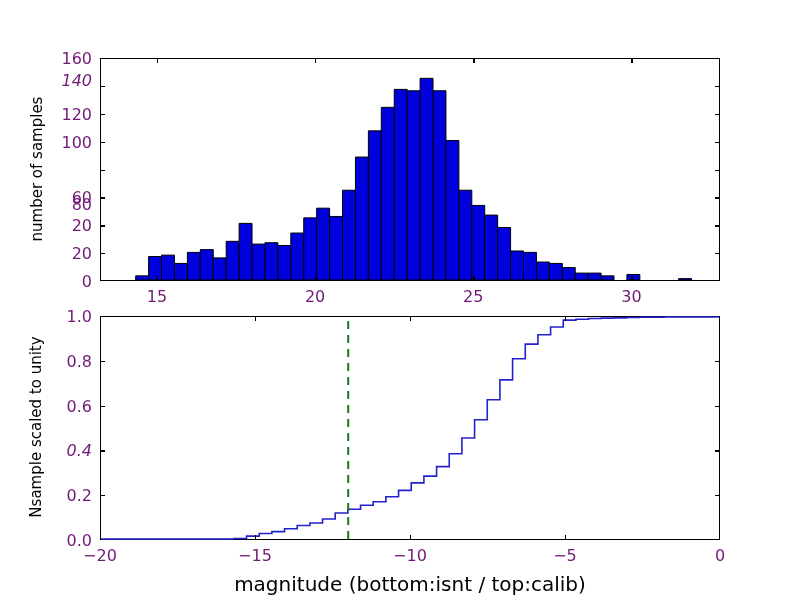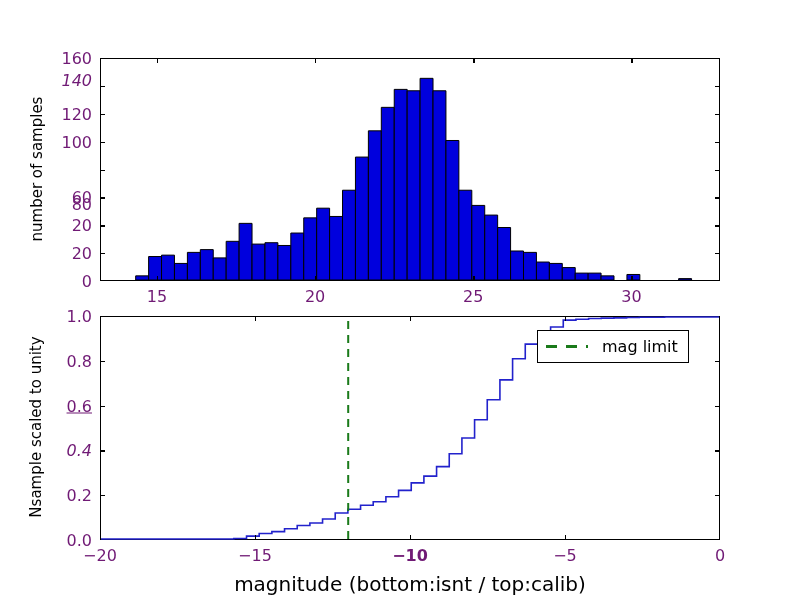--- a/index.html
+++ b/index.html
@@ -205,40 +205,36 @@
       </svg>
   </div>
   <div id="bot-ticks">
       <div class="tick-label ytick-label" style="left: 40px; top: 540px; width: 52px;">0.0</div>
       <div class="tick-label ytick-label" style="left: 40px; top: 495.2px; width: 52px;">0.2</div>
       <div style="position: absolute; height: 1.3px; background: rgb(0, 0, 0); left: 100px; width: 5px; top: 495.2px;"></div>
       <div style="position: absolute; height: 1.3px; background: rgb(0, 0, 0); left: 715px; width: 5px; top: 495.2px;"></div>
       <div class="tick-label ytick-label" style="left: 40px; top: 450.4px; width: 52px; font-style: italic;">0.4</div>
       <div style="position: absolute; height: 1.3px; background: rgb(0, 0, 0); left: 100px; width: 5px; top: 450.4px;"></div>
       <div style="position: absolute; height: 1.3px; background: rgb(0, 0, 0); left: 715px; width: 5px; top: 450.4px;"></div>
-      <div class="tick-label ytick-label" style="left: 40px; top: 405.6px; width: 52px; text-decoration: underline;">0.6</div>
+      <div class="tick-label ytick-label" style="left: 40px; top: 405.6px; width: 52px;">0.6</div>
       <div style="position: absolute; height: 1.3px; background: rgb(0, 0, 0); left: 100px; width: 5px; top: 405.6px;"></div>
       <div style="position: absolute; height: 1.3px; background: rgb(0, 0, 0); left: 715px; width: 5px; top: 405.6px;"></div>
       <div class="tick-label ytick-label" style="left: 40px; top: 360.8px; width: 52px;">0.8</div>
       <div style="position: absolute; height: 1.3px; background: rgb(0, 0, 0); left: 100px; width: 5px; top: 360.8px;"></div>
       <div style="position: absolute; height: 1.3px; background: rgb(0, 0, 0); left: 715px; width: 5px; top: 360.8px;"></div>
       <div class="tick-label ytick-label" style="left: 40px; top: 316px; width: 52px;">1.0</div>
       <div class="tick-label xtick-label" style="left: 100px; top: 546px;">−20</div>
       <div class="tick-label xtick-label" style="left: 255px; top: 546px;">−15</div>
       <div style="position: absolute; width: 1.3px; background: rgb(0, 0, 0); top: 316px; height: 5px; left: 255px;"></div>
       <div style="position: absolute; width: 1.3px; background: rgb(0, 0, 0); top: 535px; height: 5px; left: 255px;"></div>
-      <div class="tick-label xtick-label" style="left: 410px; top: 546px; font-weight: bold;">−10</div>
+      <div class="tick-label xtick-label" style="left: 410px; top: 546px;">−10</div>
       <div style="position: absolute; width: 1.3px; background: rgb(0, 0, 0); top: 316px; height: 5px; left: 410px;"></div>
       <div style="position: absolute; width: 1.3px; background: rgb(0, 0, 0); top: 535px; height: 5px; left: 410px;"></div>
       <div class="tick-label xtick-label" style="left: 565px; top: 546px;">−5</div>
       <div style="position: absolute; width: 1.3px; background: rgb(0, 0, 0); top: 316px; height: 5px; left: 565px;"></div>
       <div style="position: absolute; width: 1.3px; background: rgb(0, 0, 0); top: 535px; height: 5px; left: 565px;"></div>
       <div class="tick-label xtick-label" style="left: 720px; top: 546px;">0</div>
     </div>
   <div class="ylabel" id="ylabel-bot" style="width: 224px; left: -76px; top: 418px;">Nsample scaled to unity</div>
   <div class="xlabel" id="xlabel-bot" style="left: 100px; width: 620px; top: 572px;">magnitude (bottom:isnt / top:calib)</div>
 
-  <div id="legend">
-    <span class="legend-sample" id="legend-swatch" style="background: repeating-linear-gradient(to right, rgb(26, 122, 26) 0px, rgb(26, 122, 26) 11px, rgba(0, 0, 0, 0) 11px, rgba(0, 0, 0, 0) 20px); height: 2.5px;"></span>
-    <span class="legend-text">mag limit</span>
-  </div>
 
 </div>
 
 </body></html>

